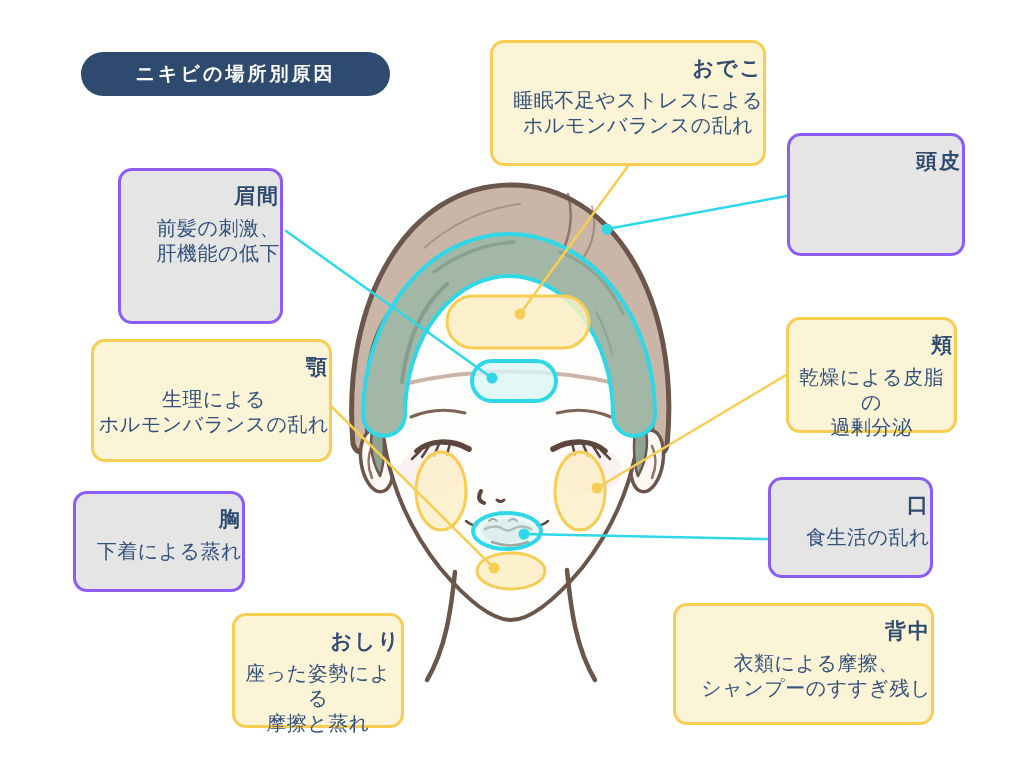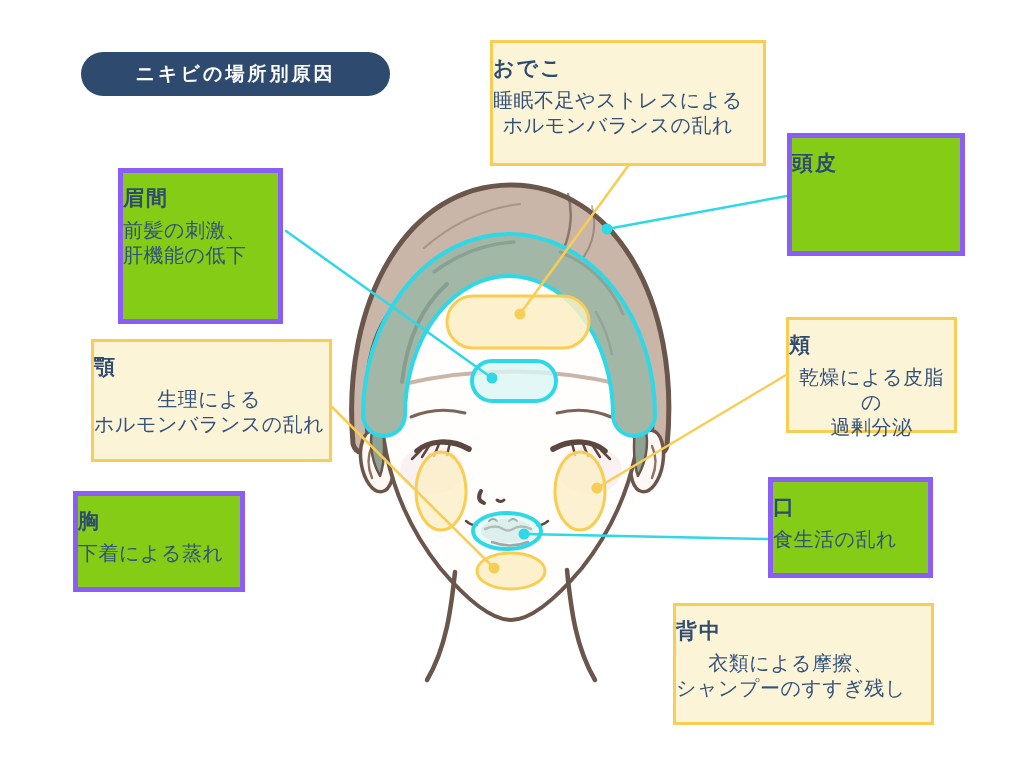--- a/index.html
+++ b/index.html
@@ -2,24 +2,24 @@
 <html><head>
 <meta charset="utf-8">
 <style>
   html,body{margin:0;padding:0;background:#ffffff;}
   #stage{position:relative;width:1024px;height:768px;background:#ffffff;overflow:hidden;
          font-family:"Liberation Sans","DejaVu Sans",sans-serif;}
   #face-svg{position:absolute;left:0;top:0;width:1024px;height:768px;}
   .badge{position:absolute;left:81px;top:52px;width:309px;height:44px;
          background:#2E4A6E;border-radius:24px;display:flex;align-items:center;justify-content:center;
          color:#ffffff;font-size:19px;font-weight:bold;letter-spacing:3px;}
-  .box{position:absolute;box-sizing:border-box;border-radius:0;display:flex;flex-direction:column;
-       align-items:flex-start;text-align:center;padding-top:11px;}
+  .box{position:absolute;box-sizing:border-box;border-radius:14px;display:flex;flex-direction:column;
+       align-items:flex-end;text-align:center;padding-top:11px;}
   .box.yellow{background:#FCF4D7;border:3px solid #F7CE53;}
-  .box.cyan{background:#84cc16;border:5px solid #8b5cf6;}
+  .box.cyan{background:#e5e5e5;border:3px solid #8b5cf6;}
   .box-title{color:#2F4B70;font-size:21px;font-weight:bold;letter-spacing:2px;line-height:1.35;}
   .box-body{color:#33517B;font-size:20px;line-height:25px;margin-top:6px;white-space:pre-line;letter-spacing:0.5px;}
   
   #box-odeko {left:490px;top:40px; width:276px;height:126px;}
   #box-touhi {left:787px;top:133px;width:178px;height:123px;}
   #box-miken {left:118px;top:168px;width:165px;height:156px;}
   #box-ago   {left:91px; top:339px;width:241px;height:123px;}
   #box-hoho  {left:786px;top:317px;width:171px;height:116px;}
   #box-mune  {left:73px; top:491px;width:172px;height:101px;}
   #box-kuchi {left:768px;top:477px;width:165px;height:101px;}
@@ -157,19 +157,24 @@
 過剰分泌</div>
   </div>
   <div class="box cyan" id="box-mune">
     <div class="box-title">胸</div>
     <div class="box-body">下着による蒸れ</div>
   </div>
   <div class="box cyan" id="box-kuchi">
     <div class="box-title">口</div>
     <div class="box-body">食生活の乱れ</div>
   </div>
+  <div class="box yellow" id="box-oshiri">
+    <div class="box-title">おしり</div>
+    <div class="box-body">座った姿勢による
+摩擦と蒸れ</div>
+  </div>
   <div class="box yellow" id="box-senaka">
     <div class="box-title">背中</div>
     <div class="box-body">衣類による摩擦、
 シャンプーのすすぎ残し</div>
   </div>
 
 </div>
 
 </body></html>

